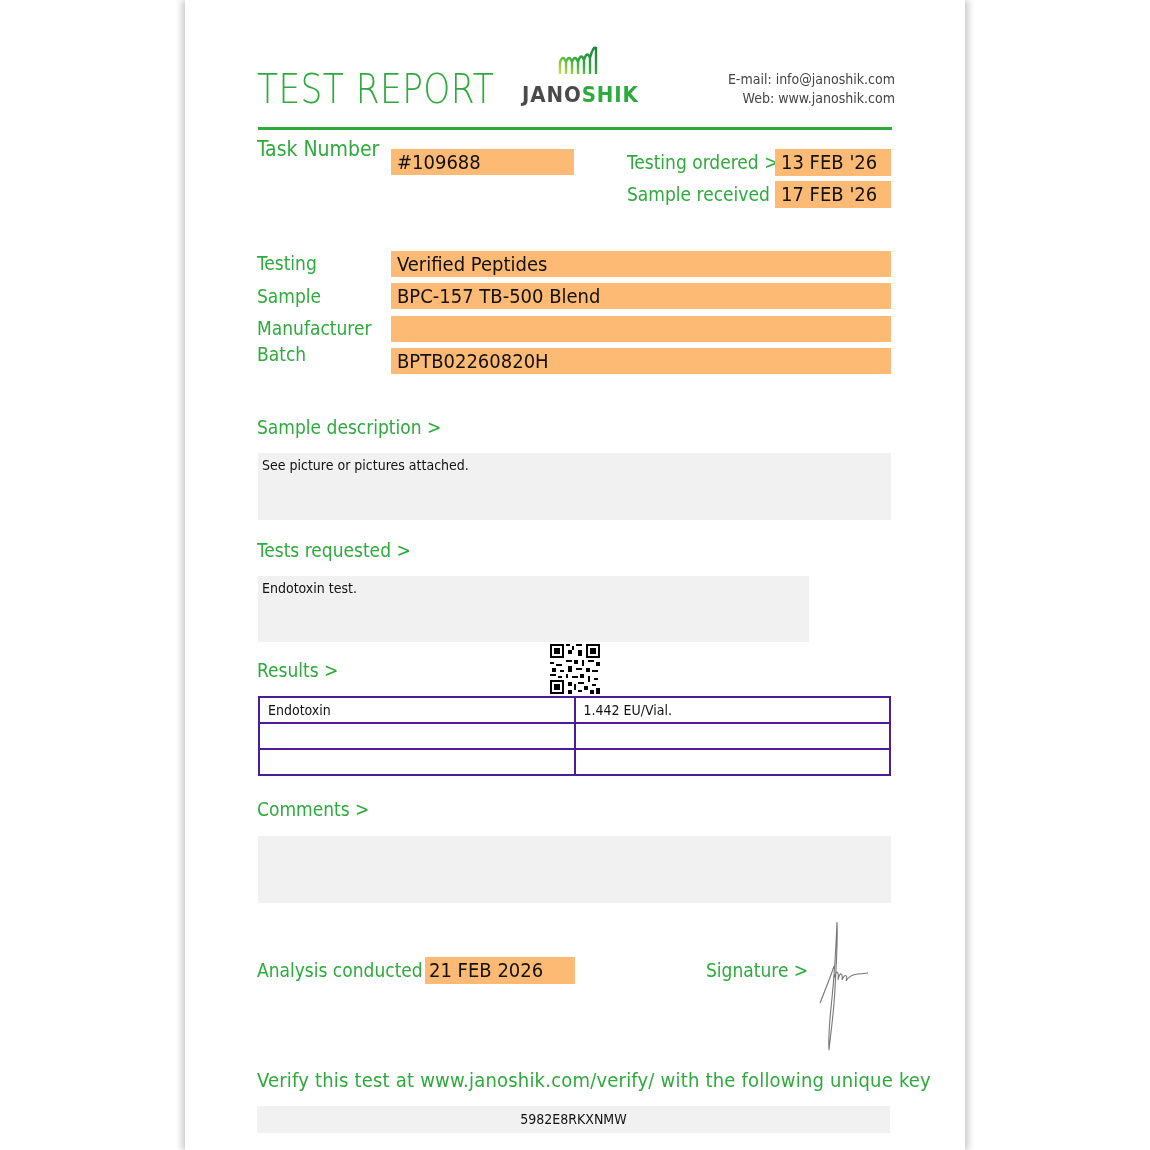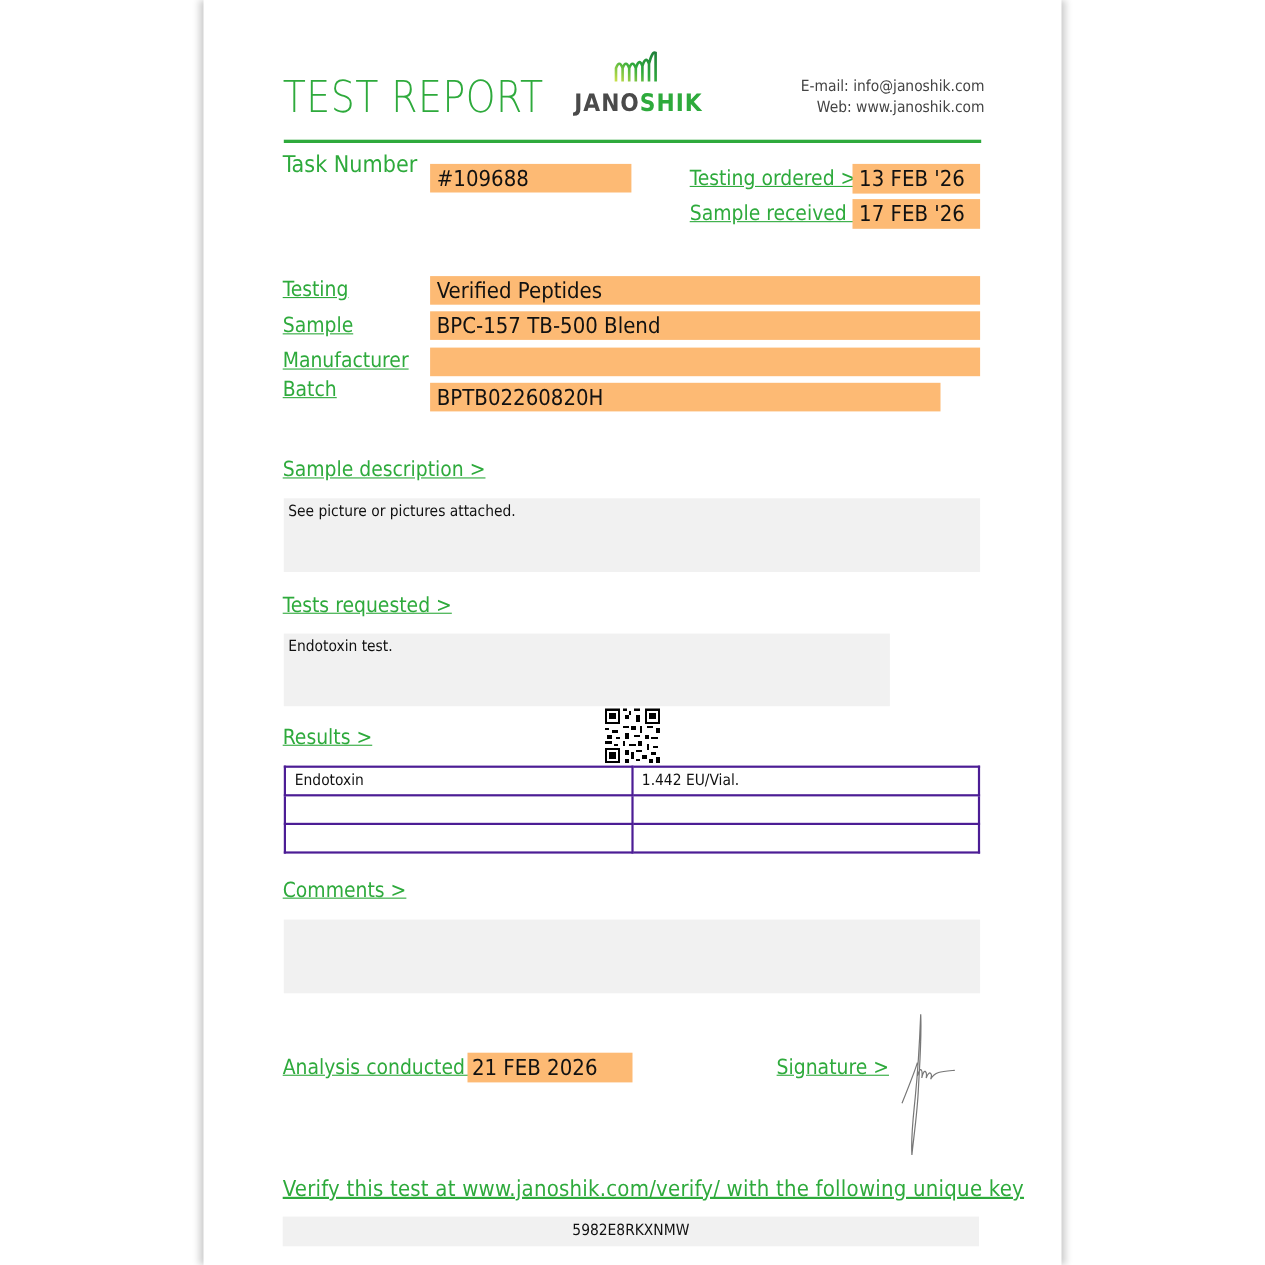--- a/index.html
+++ b/index.html
@@ -13,28 +13,28 @@
   }
   .abs { position:absolute; }
   .title { left:257px; top:66px; font-size:40px; color:#2eaa3c; letter-spacing:0.5px; font-family:"DejaVu Sans", sans-serif; font-weight:300; transform:scaleX(0.86); transform-origin:left; }
   .logo { left:520px; top:40px; width:112px; height:70px; }
   .logo-text { position:absolute; left:2px; top:42px; font-size:22px; font-weight:bold; letter-spacing:1px; font-family:"DejaVu Sans", sans-serif; transform:scaleX(0.9); transform-origin:left; }
   .logo-text .a { color:#4a4a4a; }
   .logo-text .b { color:#2eaa3c; }
   .contact { right:255px; top:70px; text-align:right; font-size:14px; color:#444; line-height:19px; }
   .rule { left:258px; top:127px; width:634px; height:3px; background:#2eaa3c; }
   .lbl { font-size:20px; color:#2eaa3c; }
-  .lbl-sm { font-size:19px; color:#2eaa3c;text-decoration:underline; }
+  .lbl-sm { font-size:19px; color:#2eaa3c; }
   .field { background:#fdba74; font-size:20px; color:#111; padding-left:6px; box-sizing:border-box; line-height:26px; }
   .box { background:#f1f1f1; font-size:14px; color:#111; padding:4px 4px; box-sizing:border-box; }
   table.res { position:absolute; left:258px; top:696px; width:633px; border-collapse:collapse; }
   table.res td { border:2px solid #4c1d95; height:24px; font-size:14px; color:#111; padding:0 8px; width:50%; }
   .qr { left:550px; top:644px; width:50px; height:50px; }
   .sig { left:812px; top:918px; width:60px; height:140px; }
-  .verify { left:257px; top:1068px; font-size:20px; color:#2eaa3c; letter-spacing:0.2px;text-decoration:underline; }
+  .verify { left:257px; top:1068px; font-size:20px; color:#2eaa3c; letter-spacing:0.2px; }
   .key { left:257px; top:1106px; width:633px; height:27px; background:#f1f1f1; text-align:center; font-size:14px; line-height:27px; color:#111; }
 </style>
 </head>
 <body>
 
 <div class="page"></div>
 
 <div class="abs title">TEST REPORT</div>
 
 <div class="abs logo">
@@ -66,21 +66,21 @@
 <div class="abs lbl-sm" style="left:627px;top:183px;">Sample received &gt;</div>
 <div class="abs field" style="left:775px;top:181px;width:116px;height:27px;">17 FEB '26</div>
 
 <div class="abs lbl-sm" style="left:257px;top:252px;">Testing</div>
 <div class="abs field" style="left:391px;top:251px;width:500px;height:26px;">Verified Peptides</div>
 <div class="abs lbl-sm" style="left:257px;top:285px;">Sample</div>
 <div class="abs field" style="left:391px;top:283px;width:500px;height:26px;">BPC-157 TB-500 Blend</div>
 <div class="abs lbl-sm" style="left:257px;top:317px;">Manufacturer</div>
 <div class="abs field" style="left:391px;top:316px;width:500px;height:26px;"></div>
 <div class="abs lbl-sm" style="left:257px;top:343px;">Batch</div>
-<div class="abs field" style="left:391px;top:348px;width:464px;height:26px;">BPTB02260820H</div>
+<div class="abs field" style="left:391px;top:348px;width:500px;height:26px;">BPTB02260820H</div>
 
 <div class="abs lbl-sm" style="left:257px;top:416px;">Sample description &gt;</div>
 <div class="abs box" style="left:258px;top:453px;width:633px;height:67px;">See picture or pictures attached.</div>
 
 <div class="abs lbl-sm" style="left:257px;top:539px;">Tests requested &gt;</div>
 <div class="abs box" style="left:258px;top:576px;width:551px;height:66px;">Endotoxin test.</div>
 
 <div class="abs lbl-sm" style="left:257px;top:659px;">Results &gt;</div>
 <div class="abs qr">
   <svg width="50" height="50" viewBox="0 0 25 25" shape-rendering="crispEdges">

